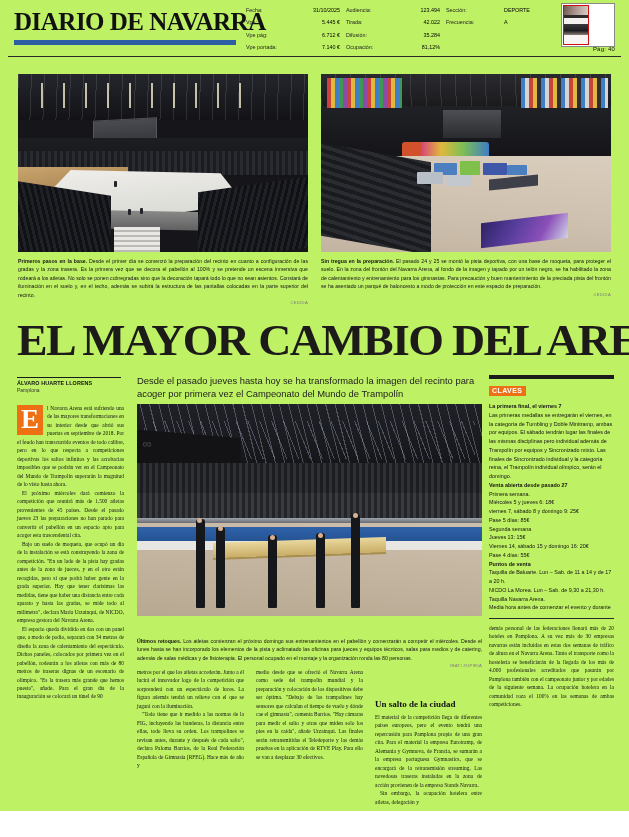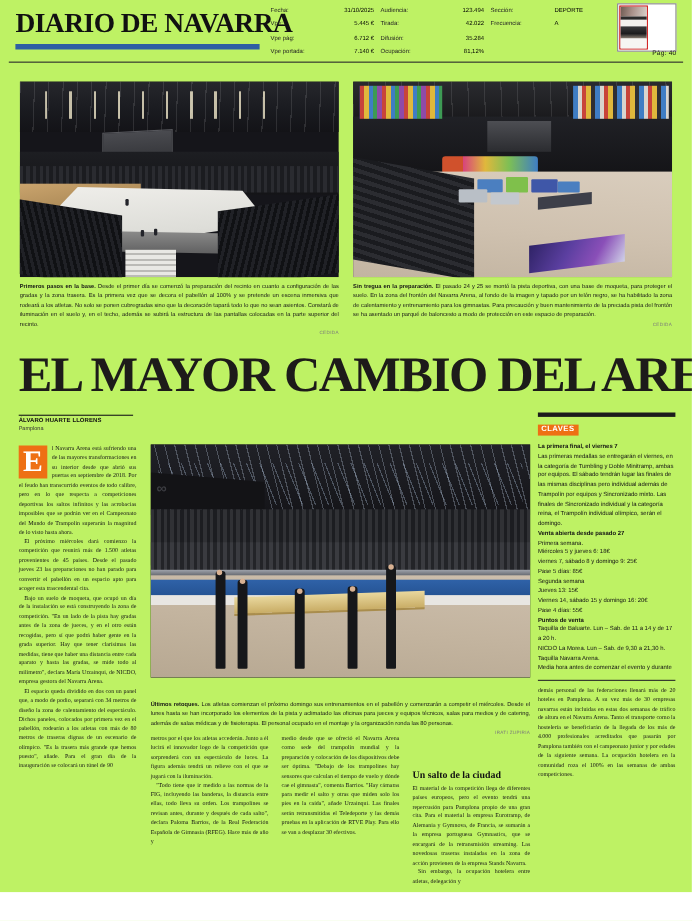--- a/index.html
+++ b/index.html
@@ -332,20 +332,21 @@
   </div>
 
   <div class="headline">EL MAYOR CAMBIO DEL ARENA</div>
 
   <div class="byline">
     <div class="byline-rule"></div>
     <div class="byline-name">ÁLVARO HUARTE LLORENS</div>
     <div class="byline-city">Pamplona</div>
   </div>
 
+  <div class="subhead">Desde el pasado jueves hasta hoy se ha transformado la imagen del recinto para acoger por primera vez el Campeonato del Mundo de Trampolín</div>
 
   <div class="main-photo">
     <div class="mp-ceil"></div>
       <div class="mp-truss"></div>
     <div class="mp-blackbox"></div>
       <div class="mp-logo">∞</div>
     <div class="mp-seatband"></div>
       <div class="mp-seatband2"></div>
     <div class="mp-rail"></div>
       <div class="mp-floor"></div>

